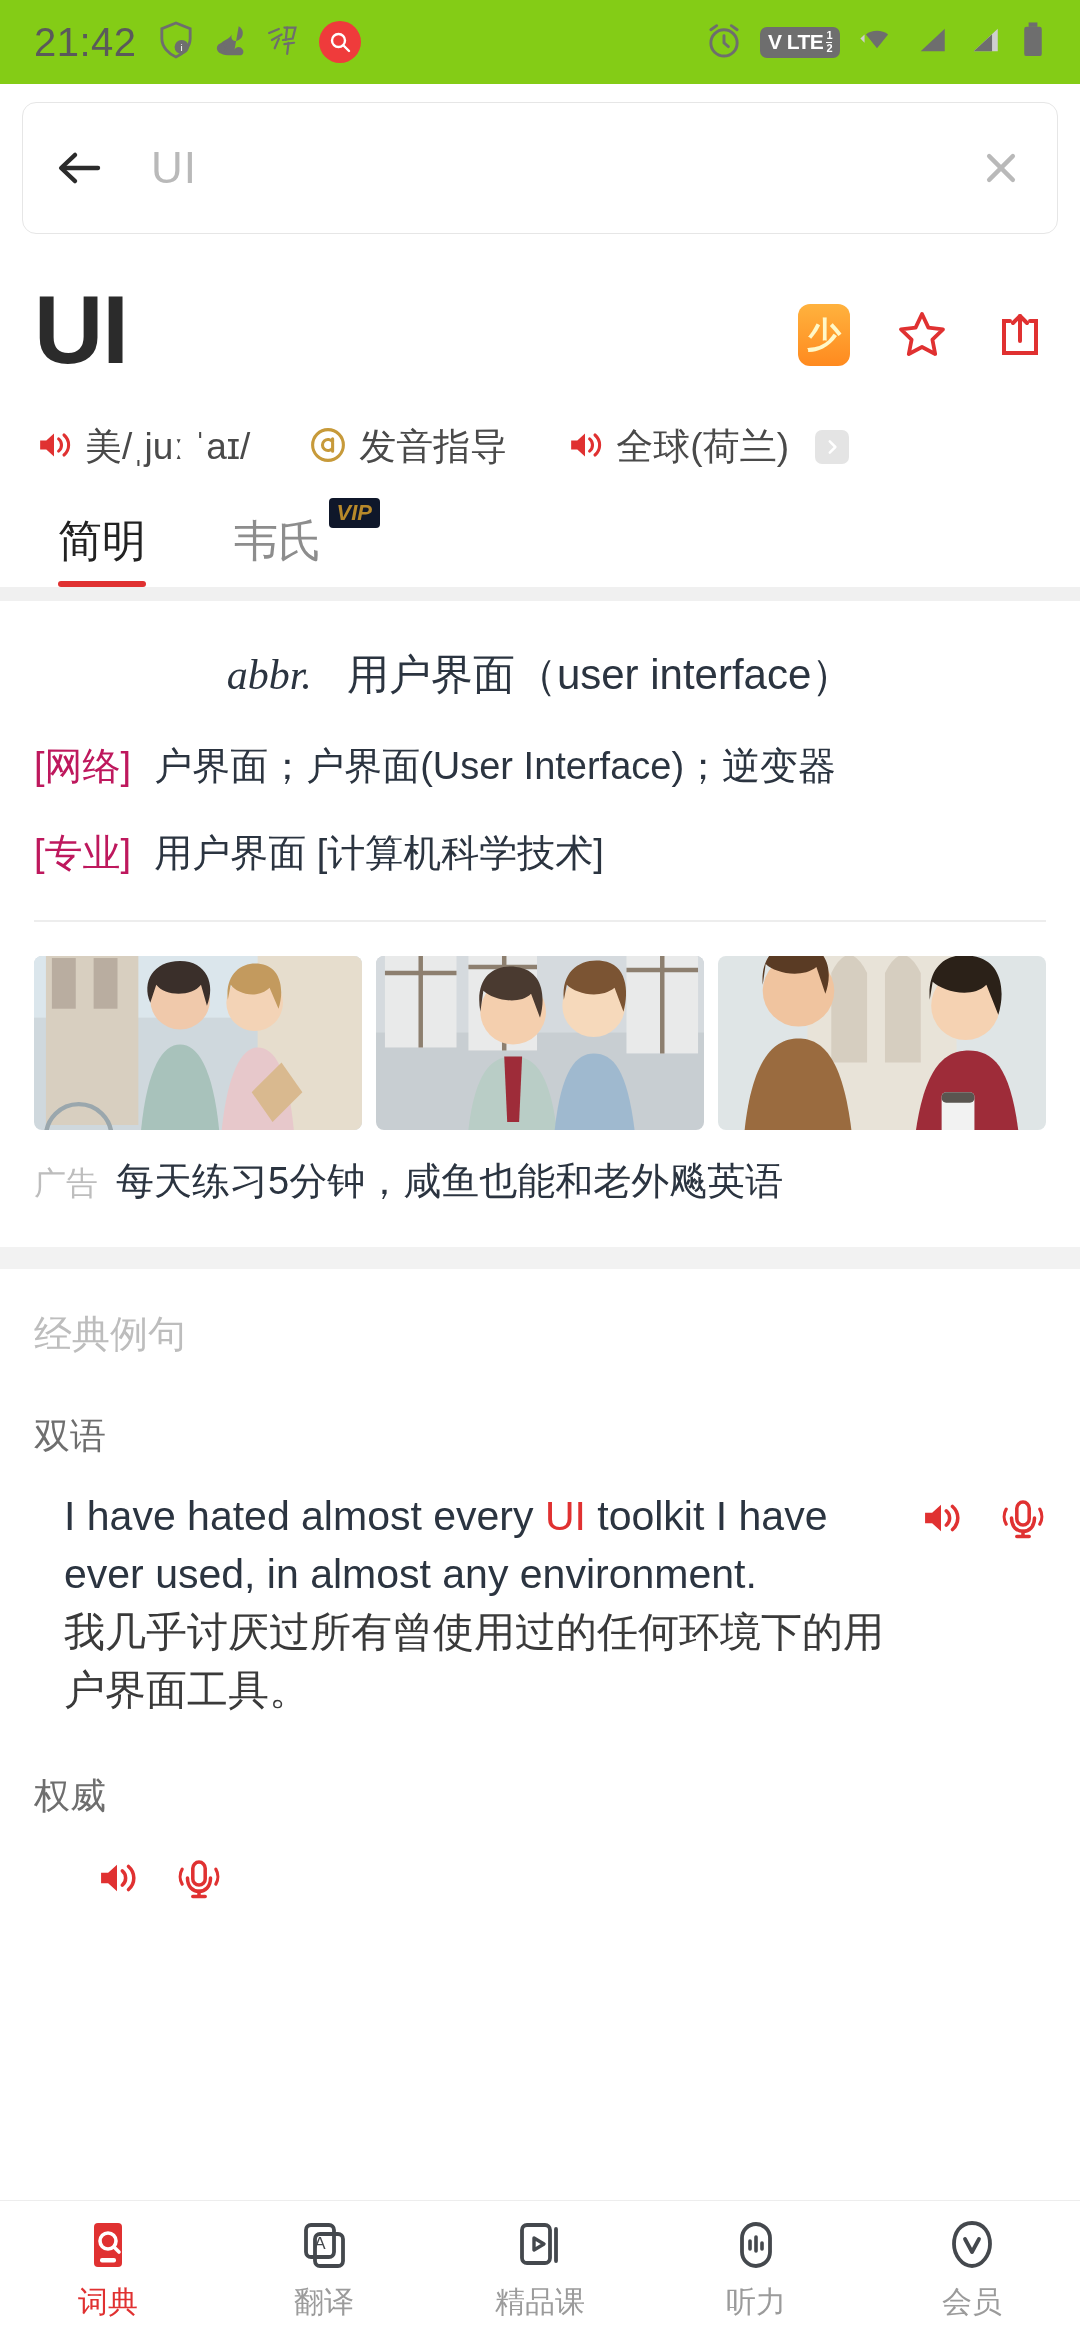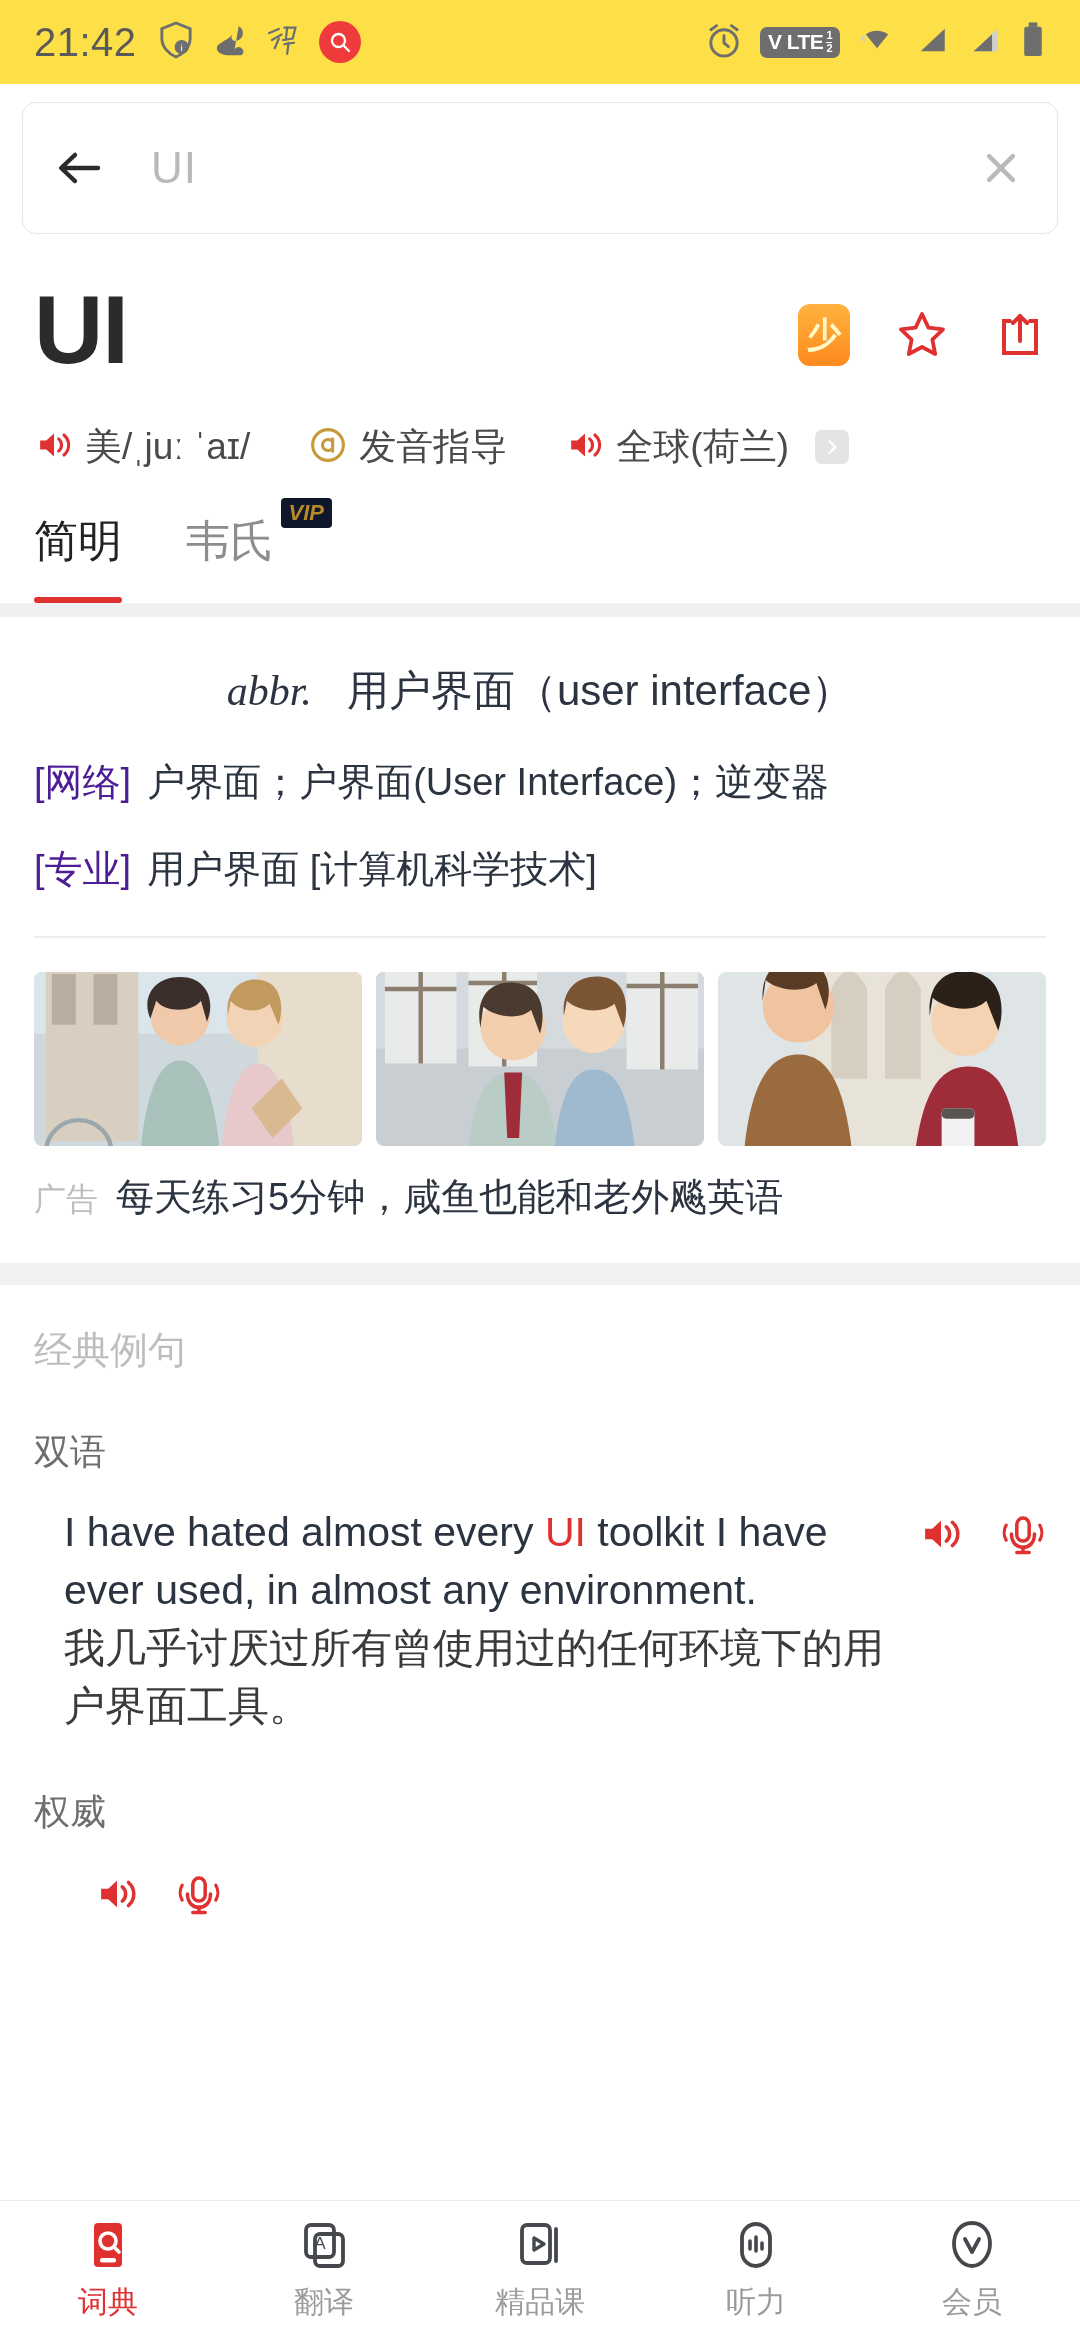--- a/index.html
+++ b/index.html
@@ -7,21 +7,21 @@
     width:1080px; height:2340px;
     background:#ffffff;
     font-family:"Liberation Sans","DejaVu Sans",sans-serif;
     overflow:hidden;
   }
   body { position:relative; }
 
   
   .statusbar {
     height:84px; display:flex; align-items:center;
-    padding:16px 34px; background:#fde047;justify-content:center;
+    padding:16px 34px; background:#84cc16;justify-content:center;
   }
   .status-time { font-size:40px; color:#5a5a5a; letter-spacing:0.5px; }
   .status-left-icons { display:flex; align-items:center; gap:18px; margin-left:22px; }
   .status-right { margin-left:auto; display:flex; align-items:center; gap:17px; }
   .si { display:block; }
   .volte-badge {
     background:#6e6e6e; color:#fff; border-radius:7px;
     font-size:21px; font-weight:bold; padding:3px 8px 4px 8px;
     display:flex; align-items:center; letter-spacing:-0.5px;
   }
@@ -65,40 +65,40 @@
   .pron-item { display:flex; align-items:center; gap:11px; }
   .pron-text { font-size:37px; color:#4a4a4a; }
   .pron-gap { width:34px; }
   .chev-box {
     width:34px; height:34px; border-radius:7px; background:#e4e4e4;
     display:flex; align-items:center; justify-content:center; margin-left:14px;
   }
 
   
   .tabs { display:flex; align-items:flex-end; padding:40px 34px 0 34px; gap:64px; }
-  .tab { position:relative; padding-bottom:32px; }
+  .tab { position:relative; padding-bottom:16px;margin-left:24px; }
   .tab-label { font-size:44px; color:#8d8d8d; }
   .tab.active .tab-label { color:#222; font-weight:500; }
   .tab.active::after {
     content:""; position:absolute; left:0; right:0; bottom:0;
     height:6px; background:#e03131; border-radius:3px;
   }
   .vip-badge {
     position:absolute; top:-14px; right:-58px;
     background:#0f172a; color:#b8892a; font-size:22px; font-weight:bold;
     font-style:italic; padding:2px 8px; border-radius:4px;
   }
   .tabs-divider { height:14px; background:#f0f0f0; margin-top:0; }
 
   
   .defs { padding:44px 34px 0 34px;text-align:center; }
   .def-main { font-size:42px; color:#2b3440; line-height:1.45; }
   .def-pos { font-style:italic; font-family:"Liberation Serif","DejaVu Serif",serif; }
   .def-row { display:flex; margin-top:34px; font-size:38px; color:#2b3440; line-height:1.4; }
-  .def-tag { color:#4c1d95; margin-right:16px; white-space:nowrap; }
+  .def-tag { color:#be185d; margin-right:23px; white-space:nowrap; }
   .hr-light { height:1.5px; background:#ededed; margin:40px 34px 0 34px; }
 
   
   .ad-imgs { display:flex; gap:14px; padding:34px 34px 0 34px; }
   .ad-img {
     flex:1; height:174px; border-radius:8px; overflow:hidden; position:relative;
   }
   .ad-caption { display:flex; align-items:baseline; padding:26px 34px 0 34px; }
   .ad-label { font-size:32px; color:#bdbdbd; margin-right:18px; }
   .ad-text { font-size:38px; color:#2b3440; }

